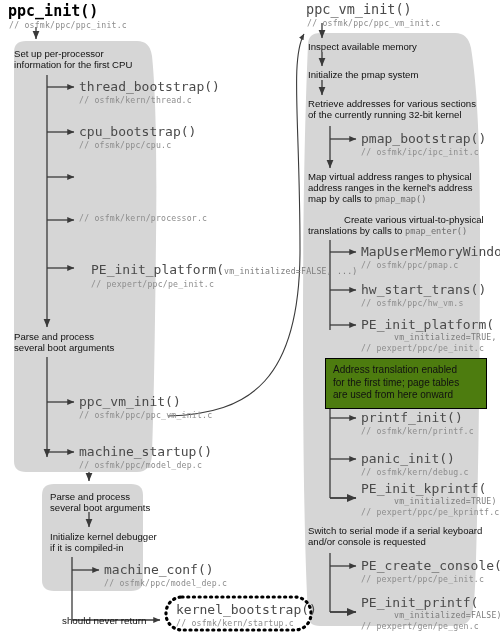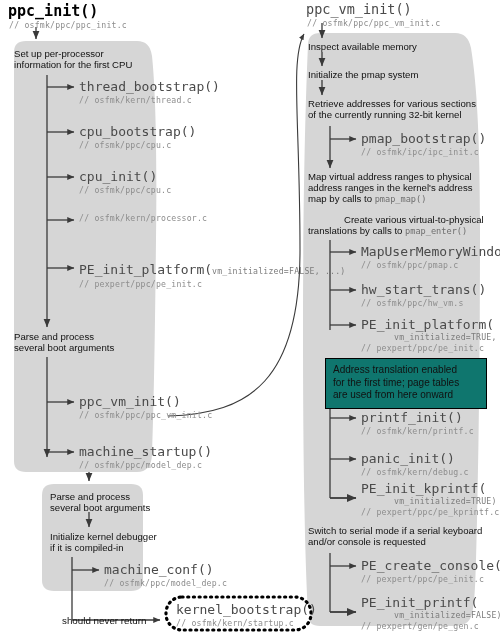--- a/index.html
+++ b/index.html
@@ -33,21 +33,21 @@
   .prose{
     font-family:"Liberation Sans",sans-serif;
     font-size:9.6px;color:#111;line-height:11.6px;white-space:nowrap;
   }
   .prose-inline{
     font-family:"DejaVu Sans Mono","Liberation Mono",monospace;
     font-size:8.6px;color:#6e6e6e;
   }
 
   .callout{
-    position:absolute;background:#0f766e;border:1.6px solid #000;
+    position:absolute;background:#4d7c0f;border:1.6px solid #000;
     padding:5px 7px 6px 7px;
   }
   .callout .prose{font-size:10px;line-height:12.6px;}
 
   .call-row{position:absolute;}
   .call-row .name{display:block;}
   .call-row .file{display:block;margin-top:1px;}
 </style>
 </head>
 <body>
@@ -145,28 +145,24 @@
   <div class="abs prose" style="left:14px;top:59px;">information for the first CPU</div>
 
   <div class="call-row" style="left:79px;top:79px;">
     <span class="mono-lg name">thread_bootstrap()</span>
     <span class="mono-sm file">// osfmk/kern/thread.c</span>
   </div>
   <div class="call-row" style="left:79px;top:124px;">
     <span class="mono-lg name">cpu_bootstrap()</span>
     <span class="mono-sm file">// ofsmk/ppc/cpu.c</span>
   </div>
-  <div class="call-row" style="left:79px;top:169px;">
-    <span class="mono-lg name">cpu_init()</span>
-    <span class="mono-sm file">// osfmk/ppc/cpu.c</span>
-  </div>
   <div class="call-row" style="left:79px;top:212px;">
     <span class="mono-sm file">// osfmk/kern/processor.c</span>
   </div>
-  <div class="call-row" style="left:79px;top:260px;">
+  <div class="call-row" style="left:91px;top:260px;">
     <span style="white-space:nowrap;">
       <span class="mono-lg">PE_init_platform(</span><span class="mono-arg">vm_initialized=FALSE, ...)</span>
     </span>
     <span class="mono-sm file">// pexpert/ppc/pe_init.c</span>
   </div>
 
   <div class="abs prose" style="left:14px;top:331px;">Parse and process</div>
   <div class="abs prose" style="left:14px;top:342px;">several boot arguments</div>
 
   <div class="call-row" style="left:79px;top:394px;">

